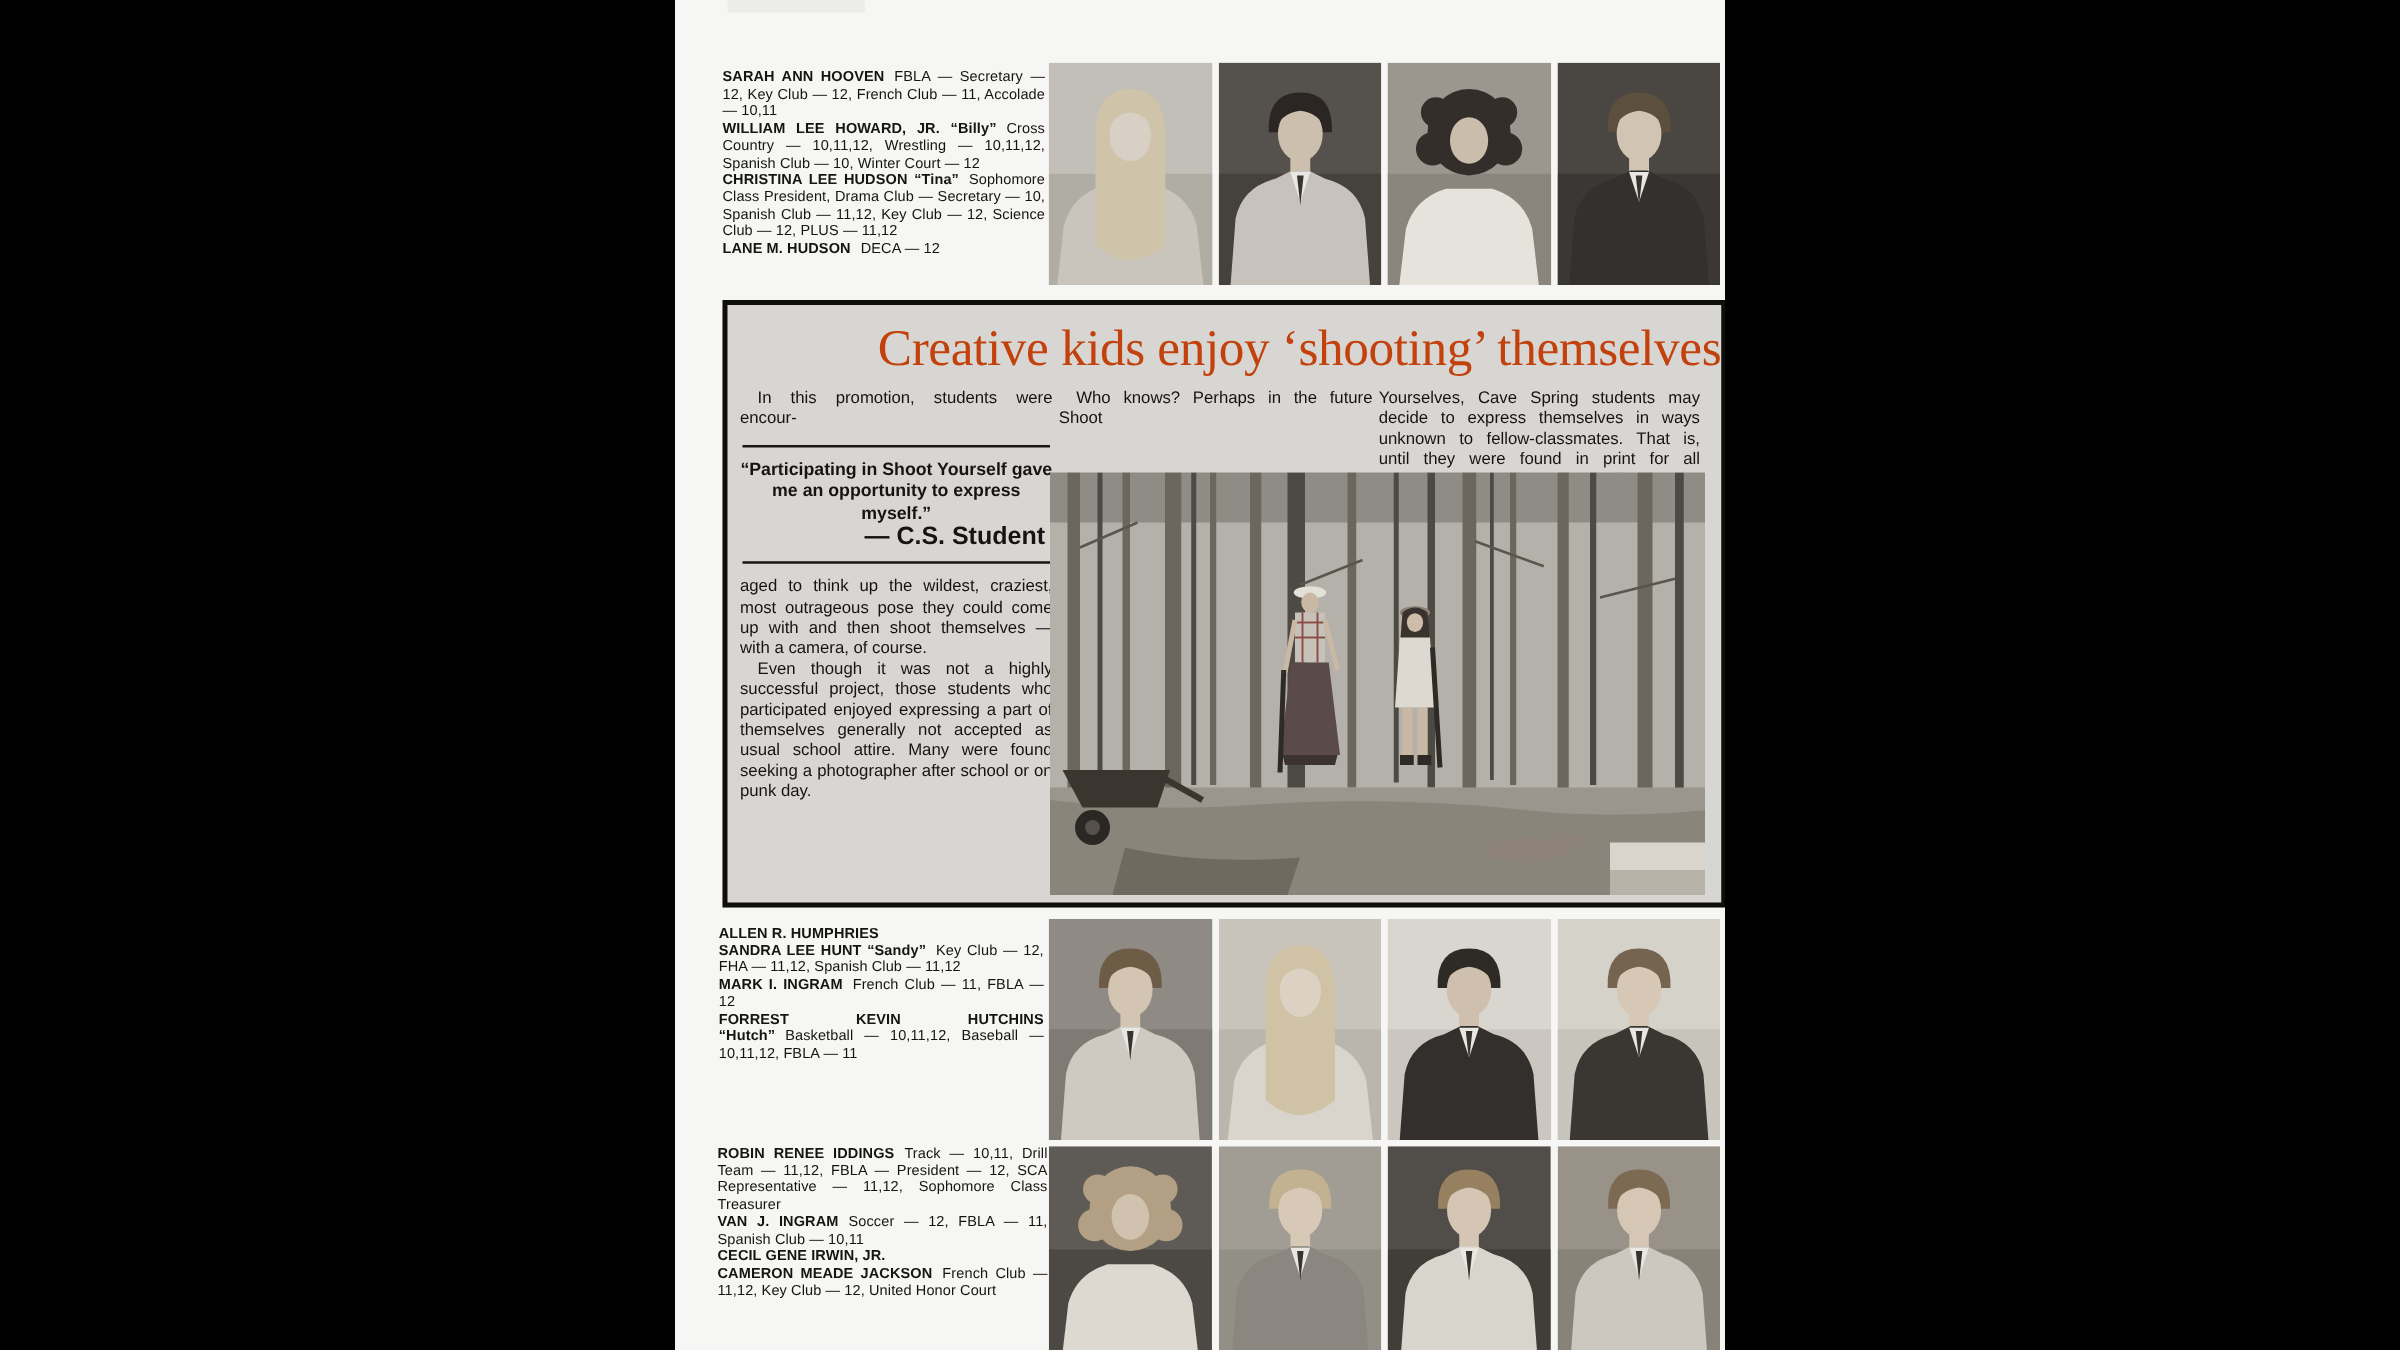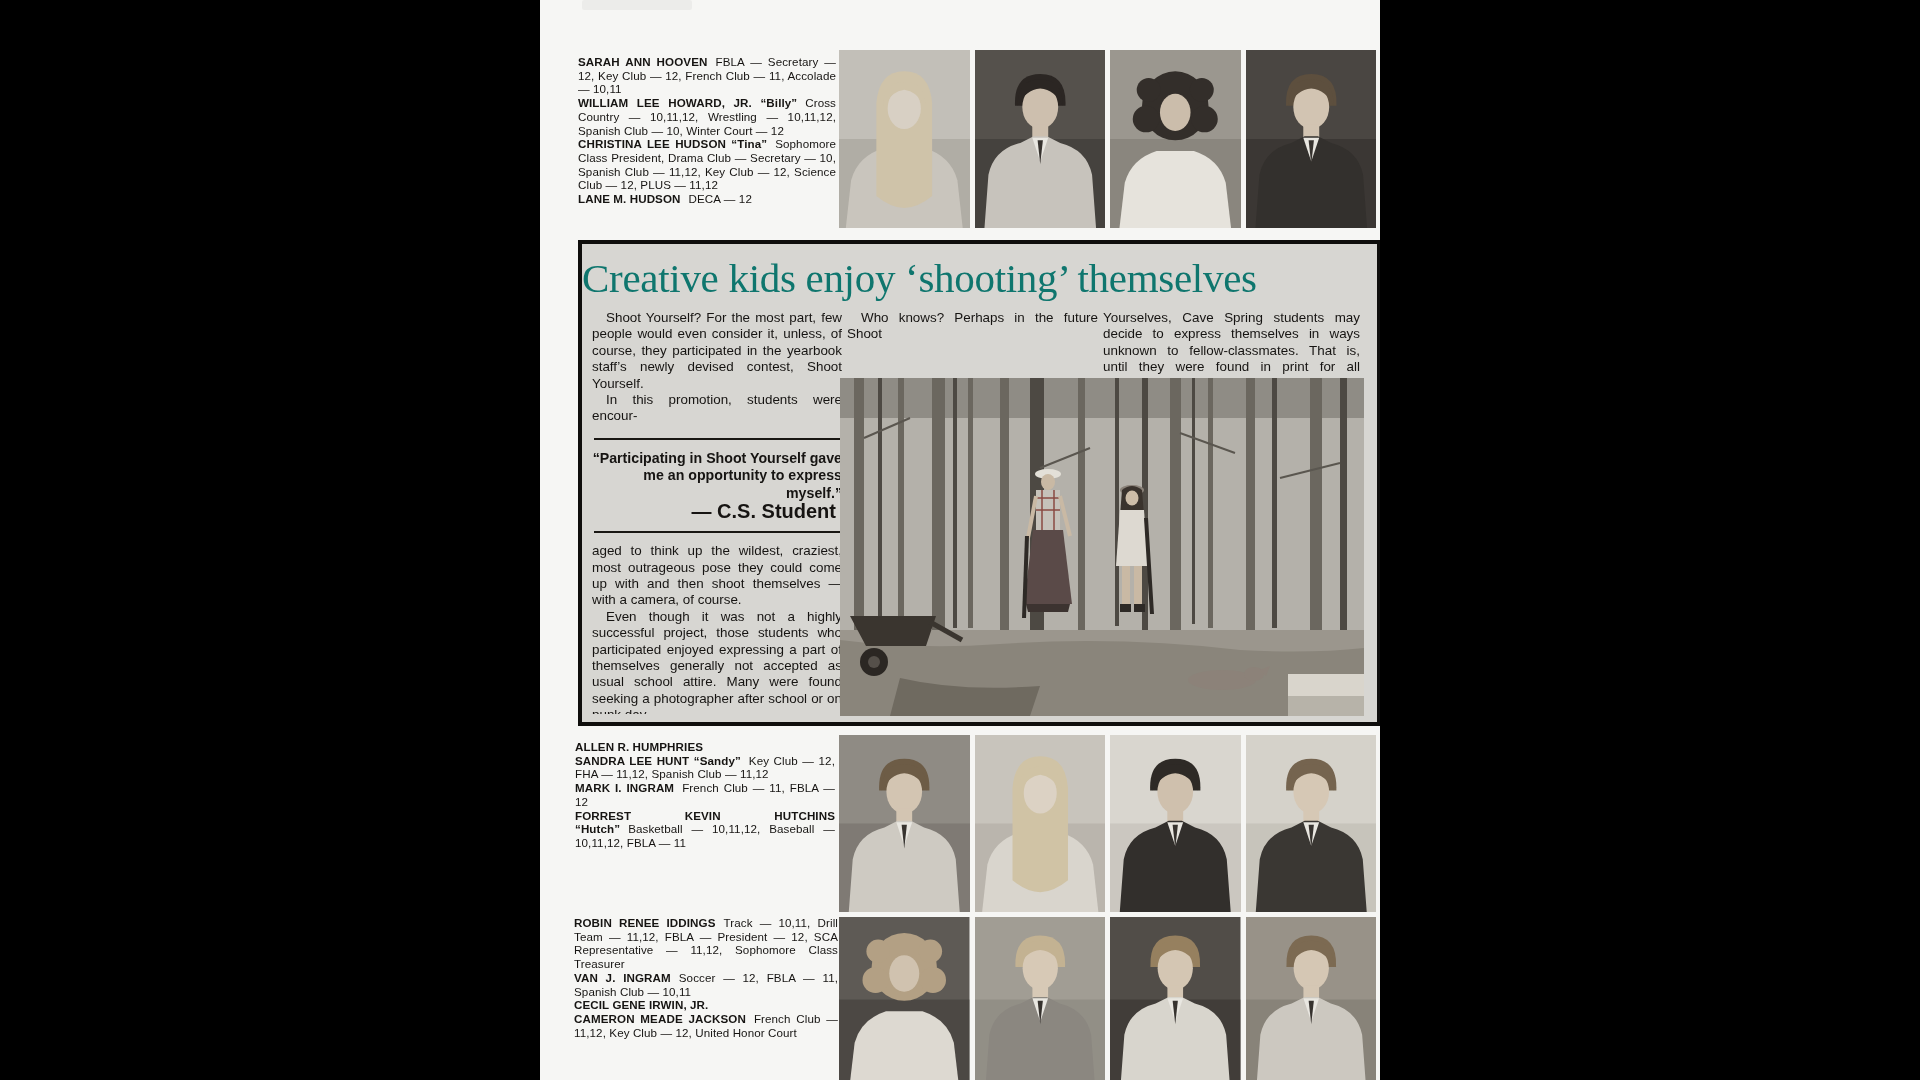--- a/index.html
+++ b/index.html
@@ -20,32 +20,32 @@
   .photo-grid{position:absolute;left:299px;width:537px;display:flex;gap:5px;}
   .grid1{top:50px;height:178px;}
   .grid2{top:735px;height:177px;}
   .grid3{top:917px;height:170px;}
   .photo-grid .cell{flex:1 1 0;overflow:hidden;position:relative;}
   .photo-grid .cell svg{position:absolute;left:0;top:0;width:100%;height:100%;}
 
   
   .feature-box{position:absolute;left:38px;top:240px;width:795px;height:478px;
                background:#d7d6d2;border:4px solid #0f0e0c;}
-  .feature-box h1{position:absolute;left:0;top:10px;width:100%;margin:0;text-align:left;
+  .feature-box h1{position:absolute;left:0;top:10px;width:100%;margin:0;text-align:right;
                   font-family:"Liberation Serif",serif;font-weight:normal;font-size:41px;
-                  letter-spacing:-.3px;white-space:nowrap;color:#0f766e;}
+                  letter-spacing:-.3px;white-space:nowrap;color:#c2410c;}
   .col{position:absolute;top:66px;font-size:13.4px;line-height:16.4px;text-align:justify;}
   .col p{margin:0;}
   .col p.ind{text-indent:14px;}
   .col1{left:10px;width:250px;top:66px;height:404px;overflow:hidden;}
   .col2{left:265px;width:251px;}
   .col3{left:521px;width:257px;}
   .rule{border:none;border-top:2.5px solid #191713;margin:11px 2px 10px 2px;}
   .r1{margin-top:13px;}
-  .quote{font-weight:bold;font-size:14.2px;line-height:17.6px;text-align:right;}
+  .quote{font-weight:bold;font-size:14.2px;line-height:17.6px;text-align:center;}
   .quote-attr{font-weight:bold;font-size:20px;line-height:17.6px;text-align:right;padding-right:6px;margin-top:0;}
 
   .feature-photo{position:absolute;left:258px;top:134px;width:524px;height:338px;background:#b2afa8;}
   .feature-photo svg{display:block;width:100%;height:100%;}
 </style>
 </head>
 <body>
 
 <div class="stage">
   <div class="page">
@@ -237,21 +237,20 @@
     <path d="M44,66 L50,84 L56,66 Z" fill="#e9e7e1"></path>
     <path d="M48,68 L50,86 L52,68 Z" fill="#37332f"></path>
           </svg>
         </div>
       </div>
 
     <section class="feature-box">
       <h1>Creative kids enjoy ‘shooting’ themselves</h1>
 
       <div class="col col1">
-        <p class="ind">Shoot Yourself? For the most part, few people would even consider it, unless, of course, they participated in the yearbook staff’s newly devised contest, Shoot Yourself.</p>
         <p class="ind">In this promotion, students were encour-</p>
         <hr class="rule r1">
         <p class="quote">“Participating in Shoot Yourself gave me an opportunity to express myself.”</p>
         <p class="quote-attr">— C.S. Student</p>
         <hr class="rule">
         <p>aged to think up the wildest, craziest, most outrageous pose they could come up with and then shoot themselves — with a camera, of course.</p>
         <p class="ind">Even though it was not a highly successful project, those students who participated enjoyed expressing a part of themselves generally not accepted as usual school attire. Many were found seeking a photographer after school or on punk day.</p>
 
       </div>
 

